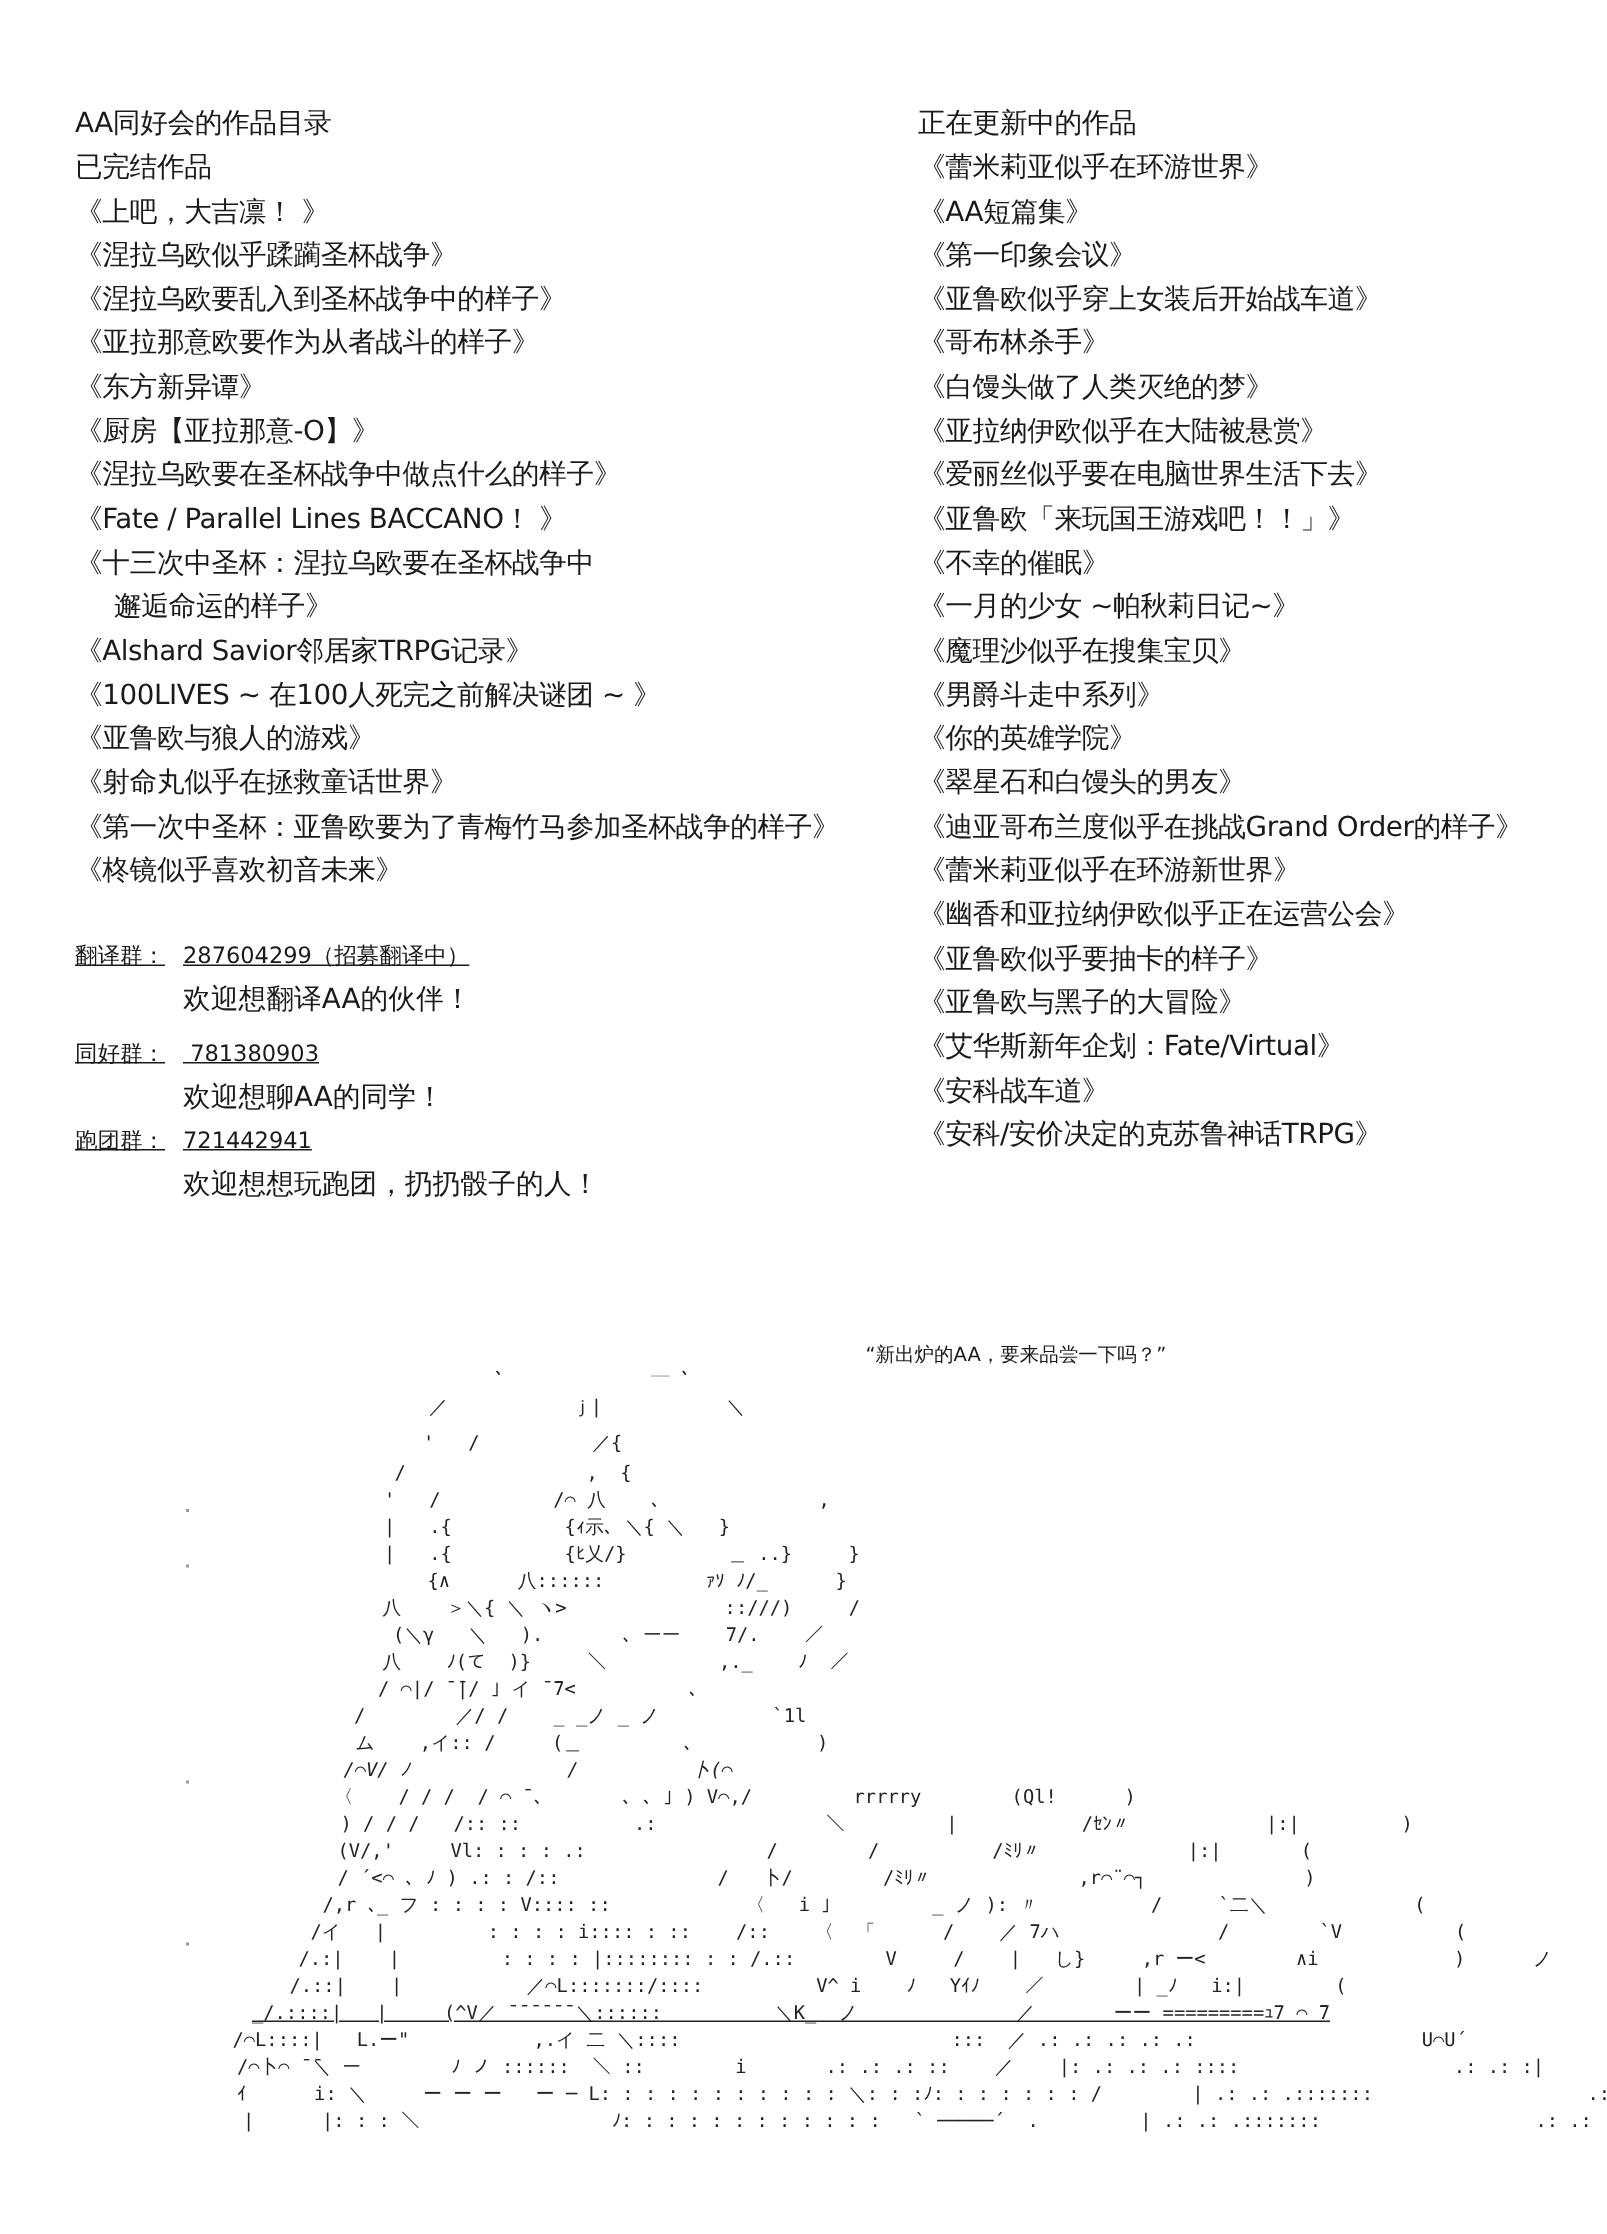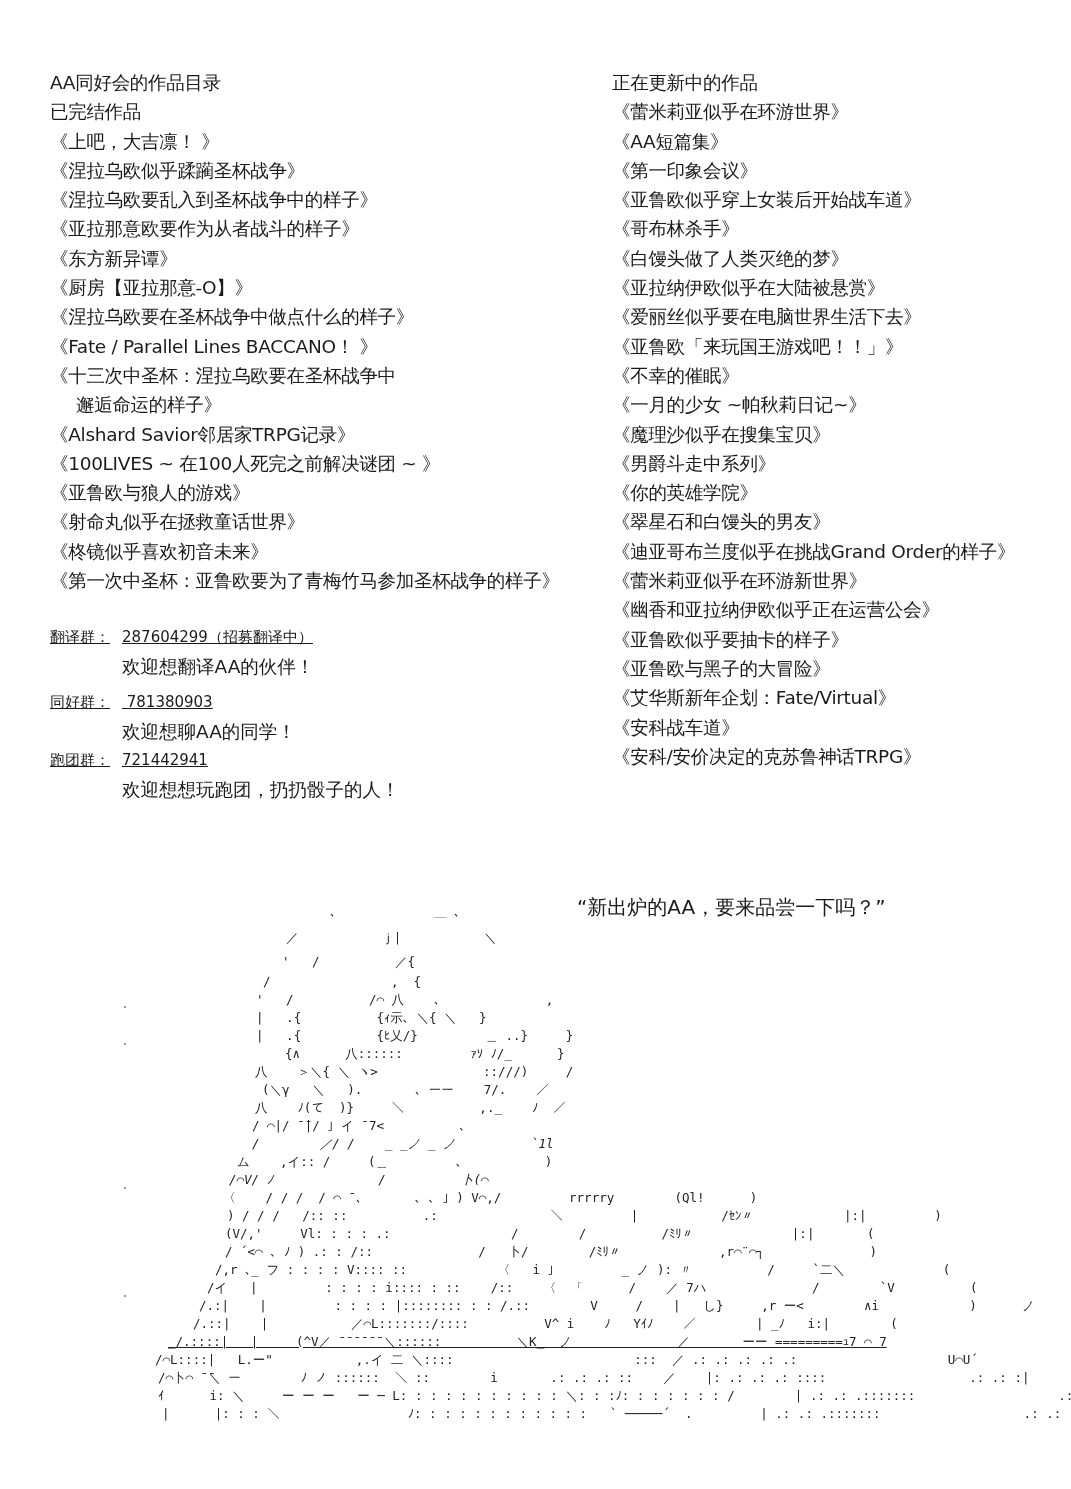--- a/index.html
+++ b/index.html
@@ -8,21 +8,21 @@
   .col { position:absolute; top:40px;margin-top:28px; }
   .col-left { left:50px; width:540px; }
   .col-right { left:612px; width:440px; }
   .line { font-size:18.5px; line-height:29.3px; height:29.3px; white-space:nowrap; letter-spacing:-0.3px; }
   .indent { padding-left:26px; }
   .contacts { position:absolute; left:50px; top:623px; width:420px; }
   .contact-row { font-size:15px; line-height:29.3px; white-space:nowrap; display:flex;text-decoration:underline; }
   .contact-label { width:72px; display:inline-block; }
   .contact-sub { padding-left:72px; font-size:18.5px; line-height:29.3px; white-space:nowrap; }
   .gap-sm { height:6px; }
-  .caption { position:absolute; left:577px; top:894px; font-size:20px; white-space:nowrap; }
+  .caption { position:absolute; left:577px; top:894px; font-size:13px; white-space:nowrap; }
   .aa { position:absolute; left:0; top:0; width:1071px; height:1489px; pointer-events:none; }
   .aa-line { position:absolute; font-family:"DejaVu Sans Mono","Liberation Mono",monospace;
              font-size:12.5px; line-height:16px; white-space:pre; color:#222; }
 </style>
 </head>
 <body>
 
 <div class="col col-left">
   <div class="line">AA同好会的作品目录</div>
   <div class="line">已完结作品</div>
@@ -34,22 +34,22 @@
     <div class="line">《东方新异谭》</div>
     <div class="line">《厨房【亚拉那意-O】》</div>
     <div class="line">《涅拉乌欧要在圣杯战争中做点什么的样子》</div>
     <div class="line">《Fate / Parallel Lines BACCANO！ 》</div>
     <div class="line">《十三次中圣杯：涅拉乌欧要在圣杯战争中</div>
     <div class="line indent">邂逅命运的样子》</div>
     <div class="line">《Alshard Savior邻居家TRPG记录》</div>
     <div class="line">《100LIVES ~ 在100人死完之前解决谜团 ~ 》</div>
     <div class="line">《亚鲁欧与狼人的游戏》</div>
     <div class="line">《射命丸似乎在拯救童话世界》</div>
+    <div class="line">《第一次中圣杯：亚鲁欧要为了青梅竹马参加圣杯战争的样子》</div>
     <div class="line">《柊镜似乎喜欢初音未来》</div>
-    <div class="line">《第一次中圣杯：亚鲁欧要为了青梅竹马参加圣杯战争的样子》</div>
   </div>
 </div>
 
 <div class="col col-right">
   <div class="line">正在更新中的作品</div>
   <div>
     <div class="line">《蕾米莉亚似乎在环游世界》</div>
     <div class="line">《AA短篇集》</div>
     <div class="line">《第一印象会议》</div>
     <div class="line">《亚鲁欧似乎穿上女装后开始战车道》</div>
@@ -108,21 +108,21 @@
     <div class="aa-line" style="left: 282px; top: 954px;">'   /          ／{</div>
     <div class="aa-line" style="left: 263px; top: 974px;">/                ,  {</div>
     <div class="aa-line" style="left: 256px; top: 992px;">'   /          /⌒ 八    ､              ,</div>
     <div class="aa-line" style="left: 256px; top: 1010px;">|   .{          {ｨ示､ ＼{ ＼   }</div>
     <div class="aa-line" style="left: 256px; top: 1028px;">|   .{          {ﾋ乂/}         ＿ ..}     }</div>
     <div class="aa-line" style="left: 285px; top: 1046px;">{∧      八::::::         ｧｿ ﾉ/_      }</div>
     <div class="aa-line" style="left: 255px; top: 1064px;">八    ＞＼{ ＼ ヽ&gt;              ::///)     /</div>
     <div class="aa-line" style="left: 262px; top: 1082px;">(＼γ   ＼   ).       ､ ーー    7/.    ／</div>
     <div class="aa-line" style="left: 255px; top: 1100px;">八    ﾉ(て  )}     ＼          ,._    ﾉ  ／</div>
     <div class="aa-line" style="left: 252px; top: 1118px;">/ ⌒|/ ̄ ̄|/ ｣ イ ̄ ̄7&lt;          ､</div>
-    <div class="aa-line" style="left: 252px; top: 1136px; font-style: italic;">/        ／/ /    _ _ノ _ ノ          `1l</div>
+    <div class="aa-line" style="left: 236px; top: 1136px;">/        ／/ /    _ _ノ _ ノ          `1l</div>
     <div class="aa-line" style="left: 237px; top: 1154px;">ム    ,イ:: /     (＿         ､           )</div>
     <div class="aa-line" style="left: 229px; top: 1172px; font-style: italic;">/⌒V/ ﾉ              /          卜(⌒</div>
     <div class="aa-line" style="left: 223px; top: 1190px;">〈    / / /  / ⌒ ̄ ､       ､ ､ ｣ ) V⌒,/         rrrrry        (Ql!      )</div>
     <div class="aa-line" style="left: 227px; top: 1208px;">) / / /   /:: ::          .:               ＼         |           /ｾﾝ〃            |:|         )</div>
     <div class="aa-line" style="left: 225px; top: 1226px; text-align: center;">(V/,'     Vl: : : : .:                /        /          /ﾐﾘ〃             |:|       (</div>
     <div class="aa-line" style="left: 225px; top: 1244px;">/ ´&lt;⌒ ､ ﾉ ) .: : /::              /   卜/        /ﾐﾘ〃             ,r⌒¨⌒┐              )</div>
     <div class="aa-line" style="left: 215px; top: 1262px;">/,r ､_ フ : : : : V:::: ::            〈   i ｣         _ ノ ): 〃          /     `二＼             (</div>
     <div class="aa-line" style="left: 207px; top: 1280px;">/イ   |         : : : : i:::: : ::    /::    〈  「      /    ／ 7ハ              /        `V          (</div>
     <div class="aa-line" style="left: 199px; top: 1298px;">/.:|    |         : : : : |:::::::: : : /.::        V     /    |   し}     ,r ー&lt;        ∧i            )      ノ</div>
     <div class="aa-line" style="left: 193px; top: 1316px;">/.::|    |           ／⌒L:::::::/::::          V^ i    ﾉ   Yｲﾉ    ／        | _ﾉ   i:|        (</div>

